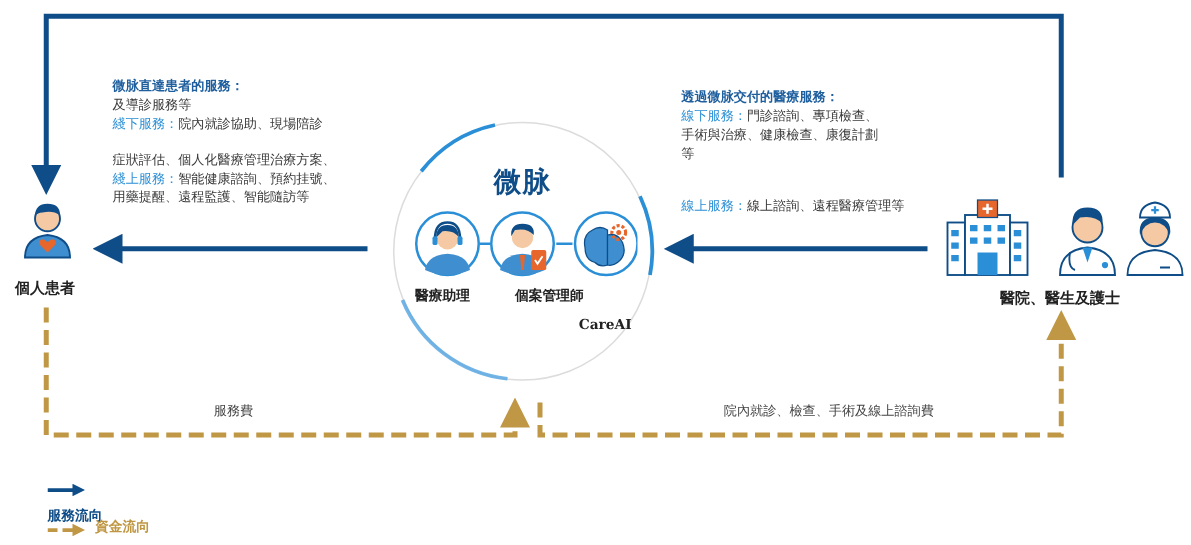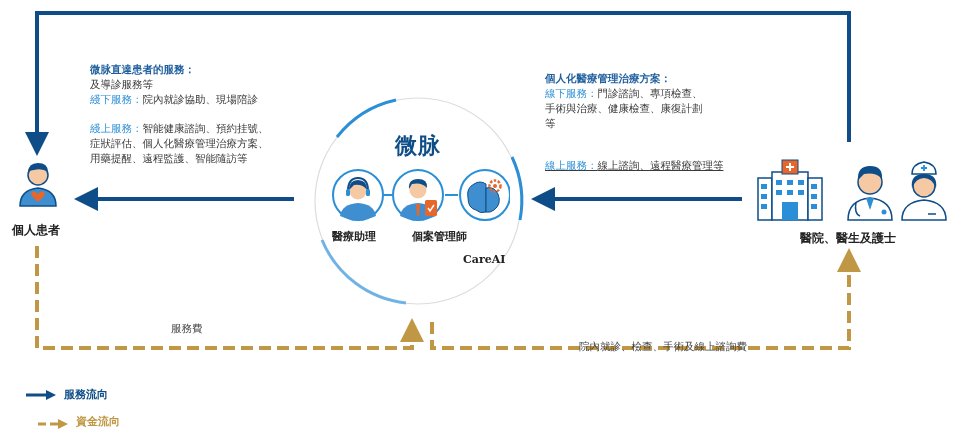--- a/index.html
+++ b/index.html
@@ -45,32 +45,32 @@
   <path d="M 337 137 A 103 103 0 0 1 396 100" fill="none" stroke="#2a8fd6" stroke-width="3"></path>
   <path d="M 512 157 A 103 103 0 0 1 520 220" fill="none" stroke="#2a8fd6" stroke-width="3"></path>
   <path d="M 322 240 A 103 103 0 0 0 406 303" fill="none" stroke="#5aa8e2" stroke-width="3" opacity="0.85"></path>
 </svg>
 
 <div class="abs txt" style="left:90px; top:62px;">
   <div class="hd">微脉直達患者的服務：</div>
   <div>及導診服務等</div>
   <div><span class="sub">綫下服務：</span><span>院內就診協助、現場陪診</span></div>
   <div style="height:14px"></div>
+  <div>症狀評估、個人化醫療管理治療方案、</div>
   <div><span class="sub">綫上服務：</span><span>智能健康諮詢、預約挂號、</span></div>
-  <div>症狀評估、個人化醫療管理治療方案、</div>
   <div>用藥提醒、遠程監護、智能隨訪等</div>
 </div>
 
 <div class="abs txt" style="left:545px; top:71px;">
-  <div class="hd">個人化醫療管理治療方案：</div>
+  <div class="hd">透過微脉交付的醫療服務：</div>
   <div><span class="sub">線下服務：</span><span>門診諮詢、專項檢查、</span></div>
   <div>手術與治療、健康檢查、康復計劃</div>
   <div>等</div>
 </div>
-<div class="abs txt" style="left:545px; top:158px;text-decoration:underline;">
+<div class="abs txt" style="left:545px; top:158px;">
   <span class="sub">線上服務：</span><span>線上諮詢、遠程醫療管理等</span>
 </div>
 
 <div class="abs" style="left:16px; top:158px; width:44px; height:50px;">
   <svg width="44" height="50" viewBox="0 0 44 50">
     <path d="M4,48 Q4,32 22,30 Q40,32 40,48 Z" fill="#3f8fd0" stroke="#0e4d87" stroke-width="1.5"></path>
     <circle cx="22" cy="17" r="10" fill="#f5c9a3" stroke="#0e4d87" stroke-width="1.5"></circle>
     <path d="M12,15 Q12,5 22,5 Q32,5 32,14 Q26,10 18,12 Q14,12 12,15 Z" fill="#0e4d87"></path>
     <path d="M22,44 L16,38 Q14,35 17,33.5 Q20,33 22,36 Q24,33 27,33.5 Q30,35 28,38 Z" fill="#e7662c"></path>
   </svg>
@@ -156,23 +156,23 @@
       <circle cx="172" cy="30" r="11" fill="#f5c9a3" stroke="#0e4d87" stroke-width="1.5"></circle>
       <path d="M160,32 Q158,18 172,18 Q186,18 184,32 Q180,22 172,22 Q164,22 160,32 Z" fill="#0e4d87"></path>
       <path d="M160,18 Q160,8 172,6 Q184,8 184,18 Z" fill="#fff" stroke="#0e4d87" stroke-width="1.5"></path>
       <path d="M172,9 L172,15 M169,12 L175,12" stroke="#2a8fd6" stroke-width="1.8"></path>
     </g>
   </svg>
 </div>
 <div class="abs label" style="left:800px; top:230px;">醫院、醫生及護士</div>
 
 <div class="abs fee" style="left:171px; top:322px;">服務費</div>
-<div class="abs fee" style="left:551px; top:340px;padding-left:28px;">院內就診、檢查、手術及線上諮詢費</div>
+<div class="abs fee" style="left:551px; top:322px;padding-left:28px;">院內就診、檢查、手術及線上諮詢費</div>
 
-<div class="abs" style="left:26px; top:387px; display:flex; align-items:center; gap:8px;">
+<div class="abs" style="left:38px; top:387px; display:flex; gap:8px;flex-direction:column;">
   <svg width="30" height="10">
     <line x1="0" y1="5" x2="22" y2="5" stroke="#0e4d87" stroke-width="3"></line>
     <path d="M20,0 L30,5 L20,10 Z" fill="#0e4d87"></path>
   </svg>
   <span class="legend-text-blue">服務流向</span>
 </div>
 <div class="abs" style="left:38px; top:414px; display:flex; align-items:flex-end; gap:8px;">
   <svg width="30" height="10">
     <line x1="0" y1="5" x2="8" y2="5" stroke="#c09845" stroke-width="3"></line>
     <line x1="12" y1="5" x2="22" y2="5" stroke="#c09845" stroke-width="3"></line>

